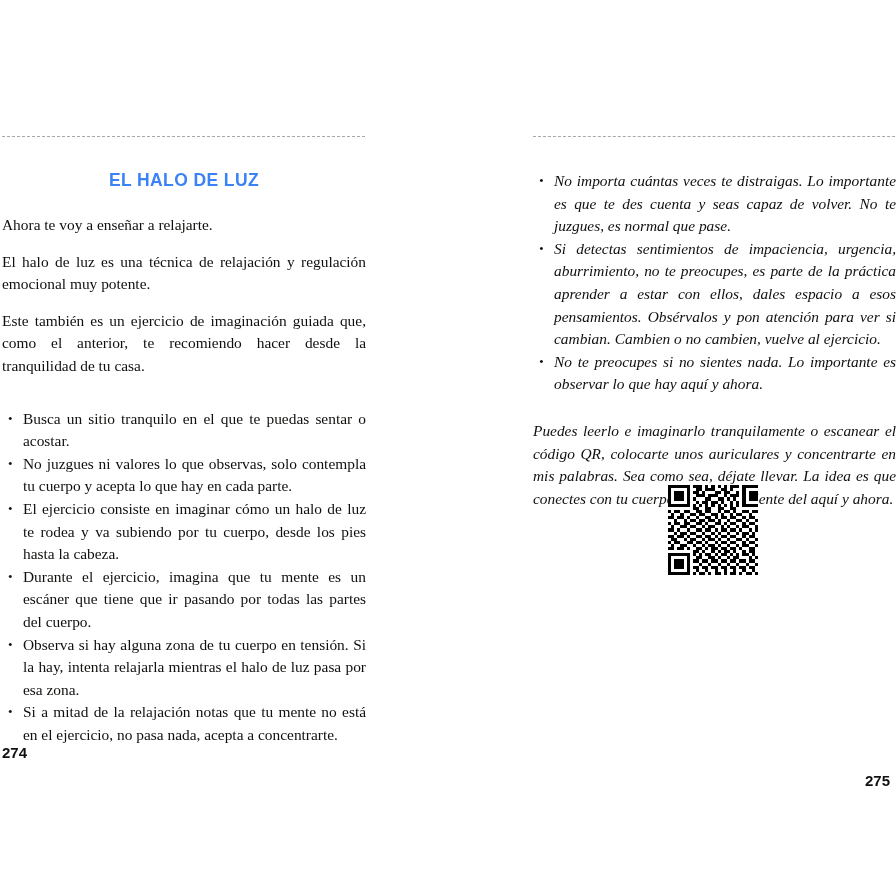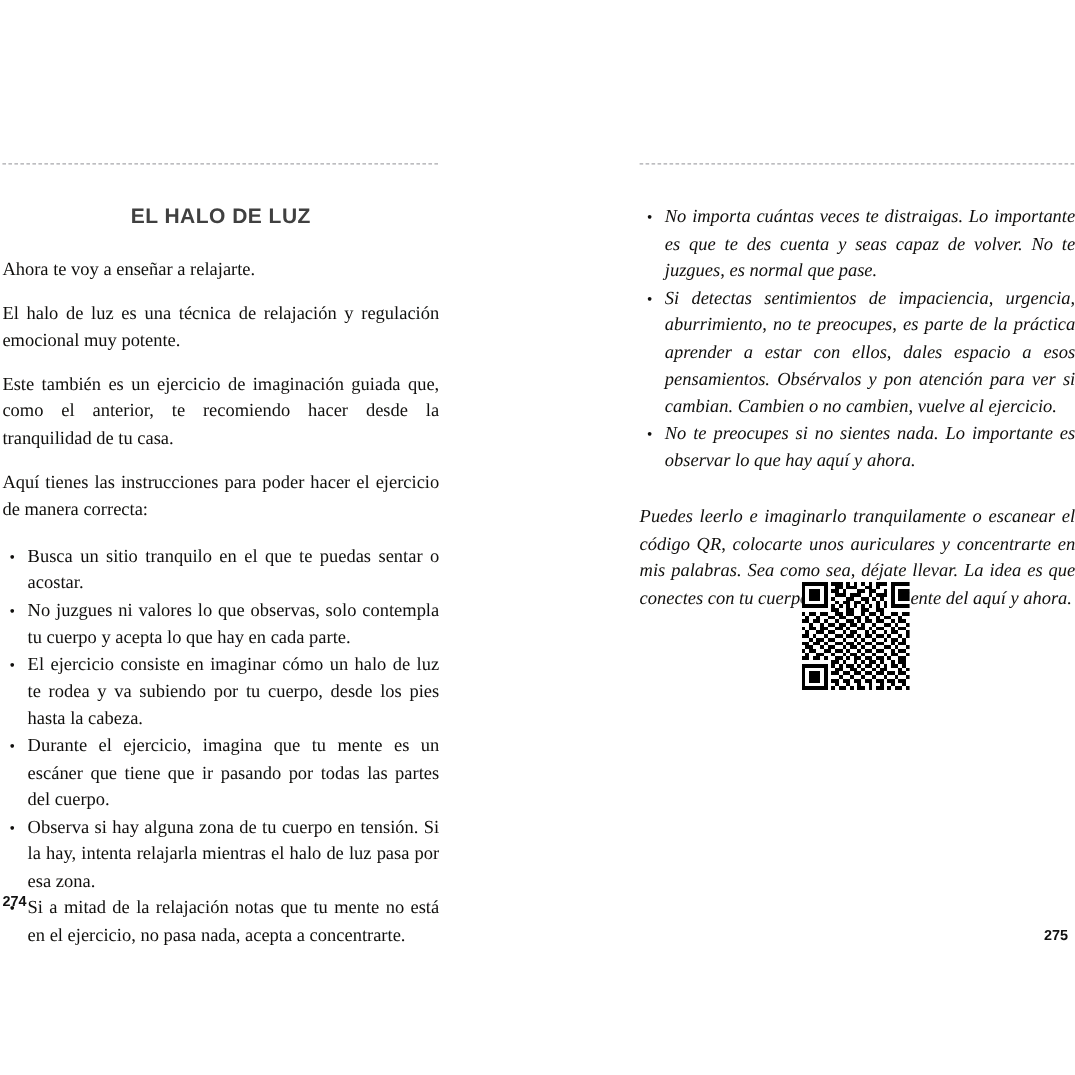--- a/index.html
+++ b/index.html
@@ -55,21 +55,21 @@
     font-style: italic;
   }
 
   .chapter-title {
     font-family: "Liberation Sans", "DejaVu Sans", sans-serif;
     font-weight: bold;
     font-size: 17.5px;
     letter-spacing: 0.4px;
     text-align: center;
     margin: 0;
-    color: #404040;
+    color: #3b82f6;
   }
 
   p.body {
     margin: 0;
     font-size: 15.4px;
     line-height: 22.6px;
     text-align: justify;
     text-justify: inter-word;
     hyphens: none;
   }
@@ -96,21 +96,21 @@
     left: 6px;
     top: 0;
     font-size: 13px;
     line-height: 22.6px;
   }
 
   .folio {
     position: absolute;
     font-family: "Liberation Sans", "DejaVu Sans", sans-serif;
     font-weight: bold;
-    font-size: 12px;
+    font-size: 15px;
     color: #111111;
     top: 744px;
   }
   .folio-left  { left: 2px; }
   .folio-right { right: 6px; margin-top: 28px; }
 
   
   .qr-wrap {
     position: absolute;
     left: 668px;
@@ -147,23 +147,20 @@
       <p class="body"><span>El halo de luz es una técnica de relajación y regulación </span><span class="bold">emocional muy potente.</span></p>
 
       <div style="height:14px"></div>
 
       <p class="body">
         <span>Este también es un ejercicio de imaginación guiada que, como el anterior, te recomiendo hacer desde la tranquilidad de tu casa.</span>
       </p>
 
       <div style="height:14px"></div>
 
-      <p class="body">
-        <span>Aquí tienes las instrucciones para poder hacer el ejercicio de manera correcta:</span>
-      </p>
 
       <div style="height:16px"></div>
 
       <ul class="bullets">
         <li><span>Busca un sitio tranquilo en el que te puedas sentar o acostar.</span></li>
         <li><span>No juzgues ni valores lo que observas, solo contempla tu cuerpo y acepta lo que hay en cada parte.</span></li>
         <li><span>El ejercicio consiste en imaginar cómo un halo de luz te rodea y va subiendo por tu cuerpo, desde los pies hasta la cabeza.</span></li>
         <li><span>Durante el ejercicio, imagina que tu mente es un escáner que tiene que ir pasando por todas las partes del cuerpo.</span></li>
         <li><span>Observa si hay alguna zona de tu cuerpo en tensión. Si la hay, intenta relajarla mientras el halo de luz pasa por esa zona.</span></li>
         <li><span>Si a mitad de la relajación notas que tu mente no está en el ejercicio, no pasa nada, acepta a concentrarte.</span></li>

